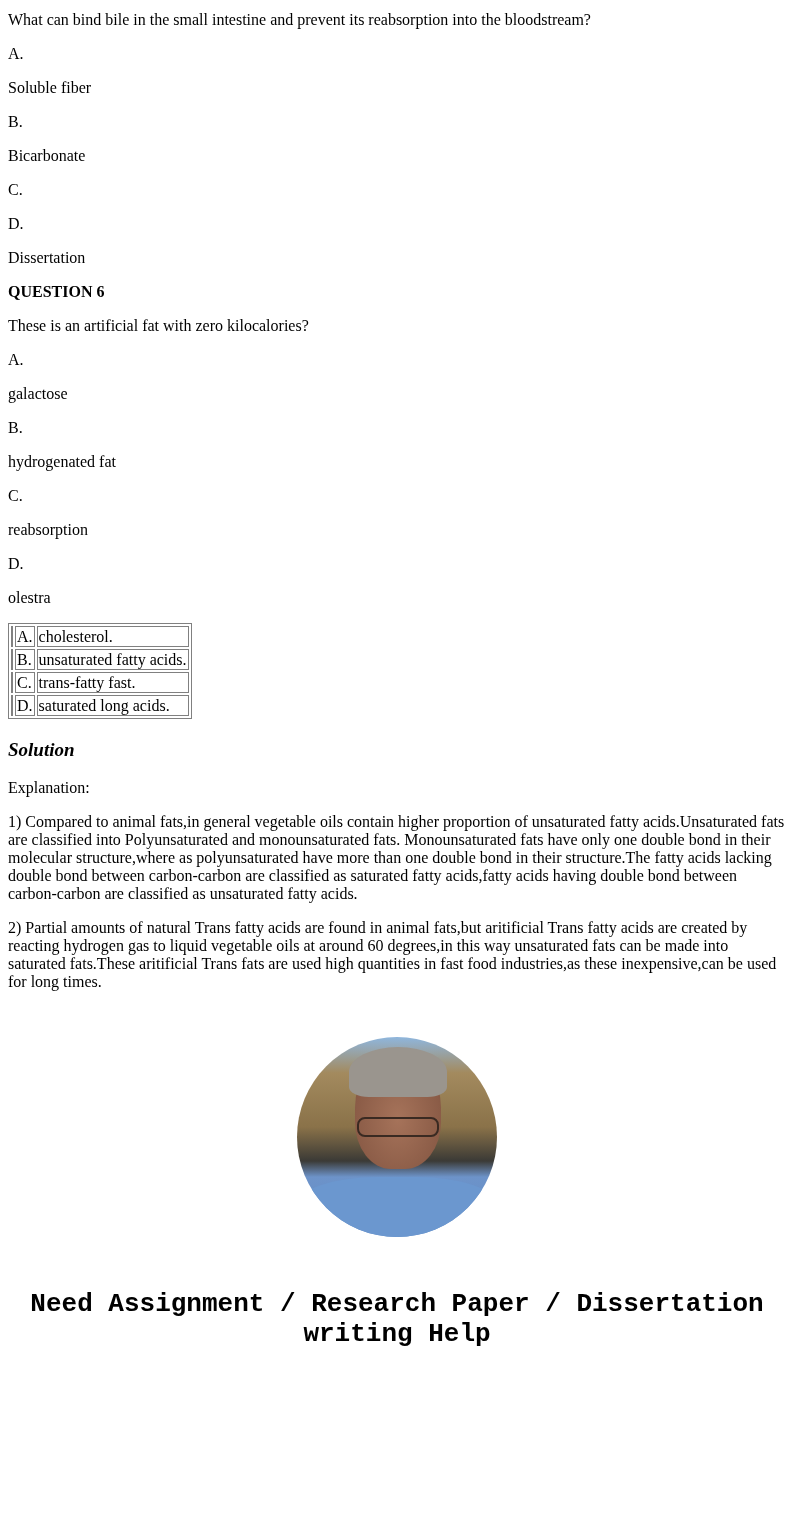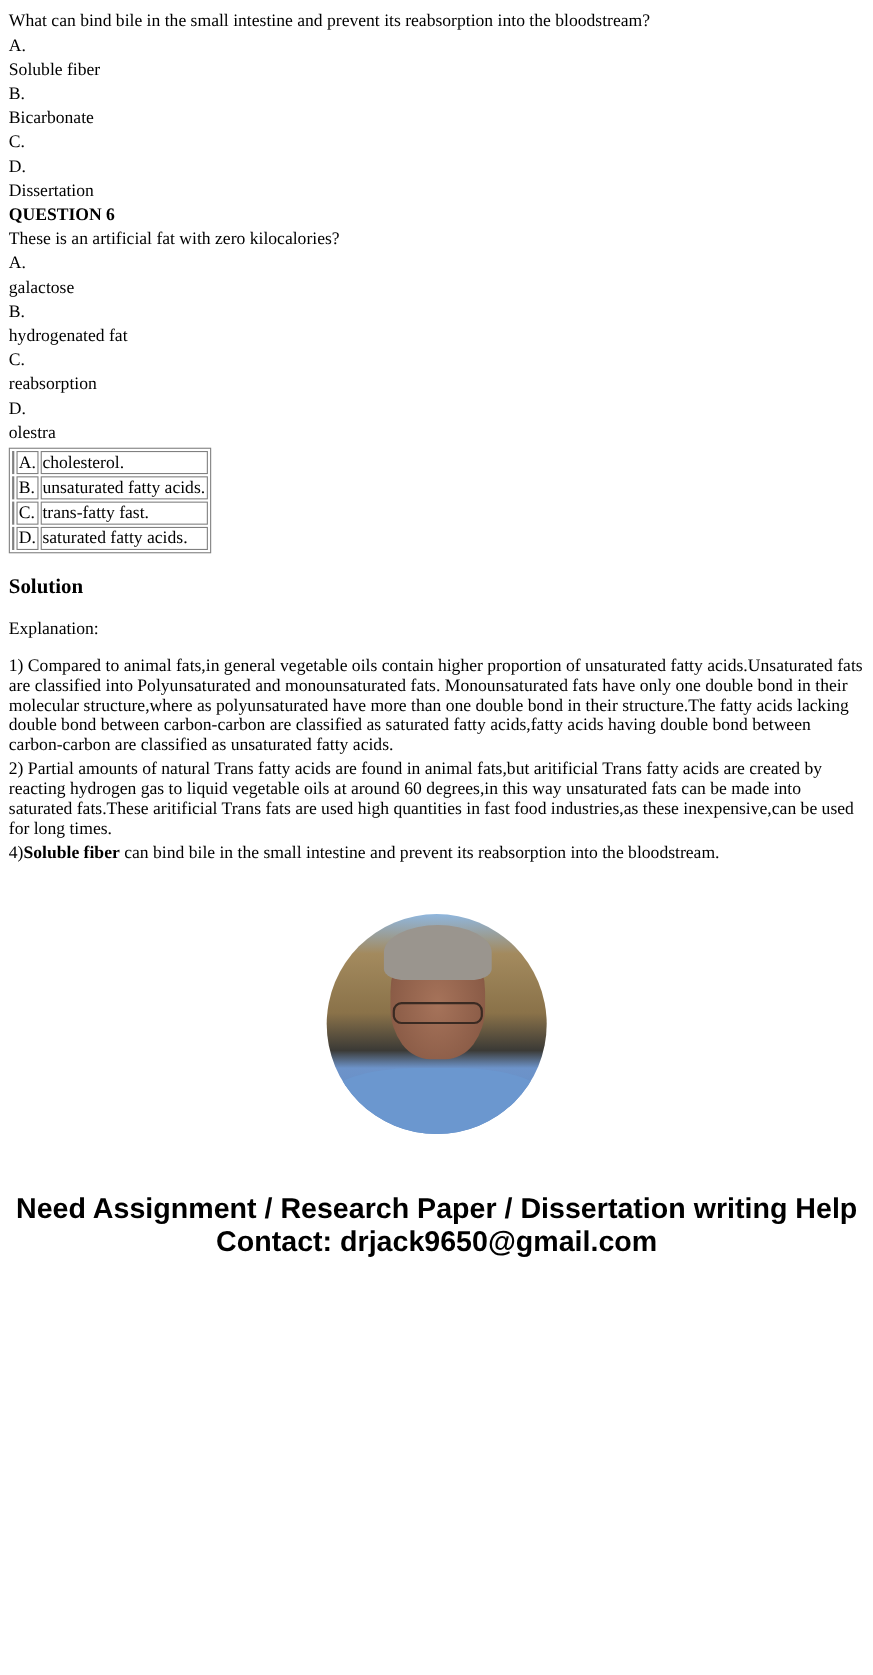--- a/index.html
+++ b/index.html
@@ -4,40 +4,41 @@
   <style>
     html, body { margin: 0; padding: 0; background: #ffffff; }
     body {
       width: 794px;
       font-family: "Liberation Serif", serif;
       font-size: 16px;
       color: #000;
       line-height: 18px;
     }
     .content { padding: 0 8px; }
-    p { margin: 4px 0; }
+    p { margin: 16px 0; }
     p.first { margin-top: 11px; }
     table.opts {
       border: 1px solid #808080;
       border-spacing: 2px;
       border-collapse: separate;
       margin: 0;
       font-size: 16px;
       line-height: 18px;
     }
     table.opts td {
       border: 1px solid #808080;
       padding: 1px 1px 0 1px;
     }
     table.opts td.empty { padding: 0; width: 0; }
     h3 {
       font-size: 19px;
       font-weight: bold;
       margin: 20px 0 18px 0;
       line-height: 22px;
+      font-style: italic;
     }
     .explain-label { font-weight: normal; margin: 0 0 16px 0; }
     .avatar-wrap {
       display: flex;
       justify-content: center;
       margin-top: 46px;
     }
     .avatar {
       width: 200px;
       height: 200px;
@@ -69,21 +70,21 @@
       box-sizing: border-box;
     }
     .avatar .shirt {
       position: absolute;
       left: 0; top: 140px;
       width: 200px; height: 70px;
       background: #6b97cf;
       border-radius: 40% 40% 0 0;
     }
     .promo {
-      font-family: Liberation Sans, sans-serif;
+      font-family: Liberation Mono, monospace;
       font-weight: bold;
       font-size: 26px;
       line-height: 30px;
       text-align: center;
       margin-top: 52px;
       padding: 0 8px;
     }
   </style>
 </head>
 <body>
@@ -122,38 +123,36 @@
         <td>unsaturated fatty acids.</td>
       </tr>
       <tr>
         <td class="empty"></td>
         <td>C.</td>
         <td>trans-fatty fast.</td>
       </tr>
       <tr>
         <td class="empty"></td>
         <td>D.</td>
-        <td>saturated fatty acids.</td>
+        <td>saturated long acids.</td>
       </tr>
     </tbody>
   </table>
 
   <h3>Solution</h3>
   <p class="explain-label">Explanation:</p>
 
   <p>1) Compared to animal fats,in general vegetable oils contain higher proportion of unsaturated fatty acids.Unsaturated fats are classified into Polyunsaturated and monounsaturated fats. Monounsaturated fats have only one double bond in their molecular structure,where as polyunsaturated have more than one double bond in their structure.The fatty acids lacking double bond between carbon-carbon are classified as saturated fatty acids,fatty acids having double bond between carbon-carbon are classified as unsaturated fatty acids.</p>
   <p>2) Partial amounts of natural Trans fatty acids are found in animal fats,but aritificial Trans fatty acids are created by reacting hydrogen gas to liquid vegetable oils at around 60 degrees,in this way unsaturated fats can be made into saturated fats.These aritificial Trans fats are used high quantities in fast food industries,as these  inexpensive,can be used for long times.</p>
-  <p><span>4)</span><strong>Soluble fiber</strong><span> can bind bile in the small intestine and prevent its reabsorption into the bloodstream.</span></p>
 </div>
 
 <div class="avatar-wrap">
   <div class="avatar">
     <div class="face"></div>
     <div class="hair"></div>
     <div class="glasses"></div>
     <div class="shirt"></div>
   </div>
 </div>
 
 <div class="promo">
   <div>Need Assignment / Research Paper / Dissertation writing Help</div>
-  <div>Contact: drjack9650@gmail.com</div>
 </div>
 
 </body></html>

